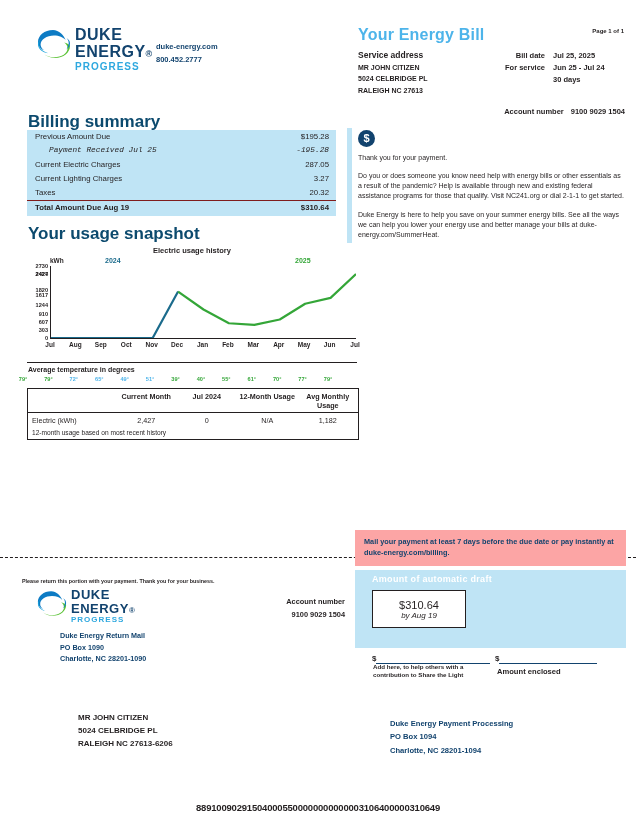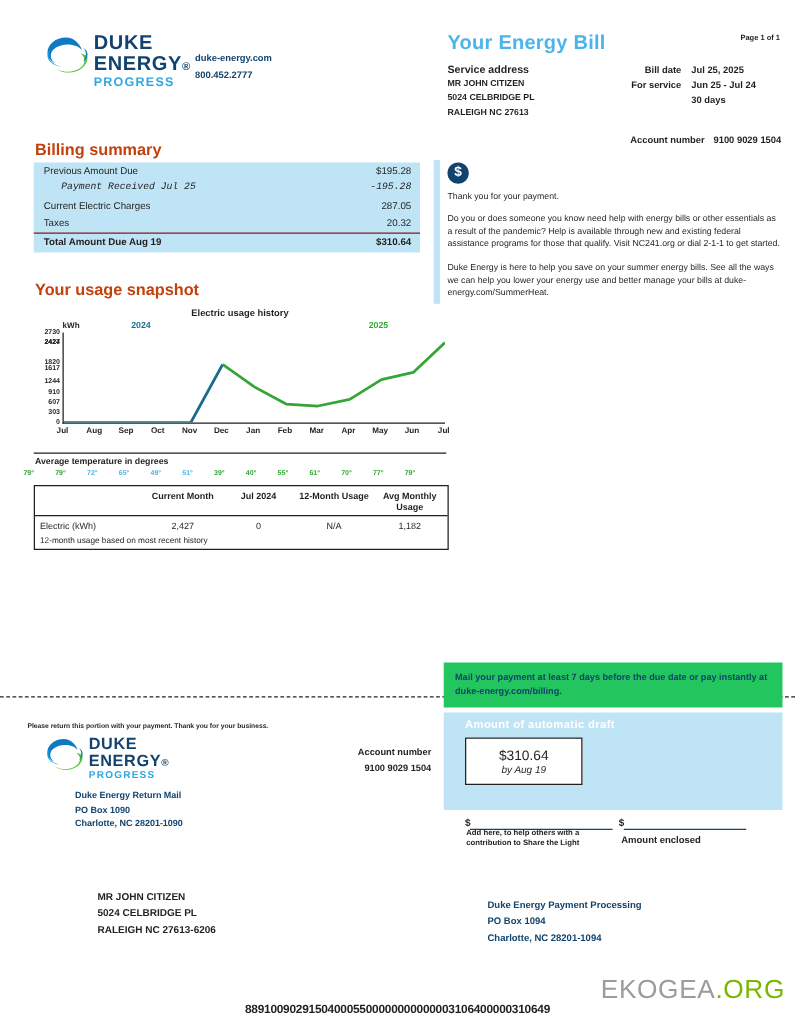--- a/index.html
+++ b/index.html
@@ -22,21 +22,21 @@
   .svc-addr{position:absolute;left:358px;top:62px;font-size:7px;font-weight:bold;line-height:1.62;}
 
   .meta{position:absolute;left:455px;top:50px;width:170px;font-size:7.5px;font-weight:bold;}
   .meta .row{display:flex;justify-content:flex-end;gap:8px;line-height:1.62;}
   .meta .row .k{text-align:right;}
   .meta .row .v{width:72px;text-align:left;}
   .acct{position:absolute;left:430px;top:107px;width:195px;font-size:7.5px;font-weight:bold;text-align:right;}
   .acct .num{margin-left:7px;}
 
   
-  .sec-h{position:absolute;font-size:13px;color:#c2410c;font-weight:bold;}
+  .sec-h{position:absolute;font-size:17px;color:#0c4a6e;font-weight:bold;}
 
   
   .bs{position:absolute;left:27px;top:130px;width:309px;background:#bfe4f5;font-size:7.8px;}
   .bs .r{display:flex;justify-content:space-between;padding:2px 7px 2px 8px;line-height:1.28;}
   .bs .r.ind{padding-left:22px;font-style:italic;font-family:Liberation Mono, monospace;}
   .bs .tot{border-top:1px solid #7f1d1d;font-weight:bold;padding-top:2.5px;padding-bottom:3px;}
 
   
   .msg{position:absolute;left:358px;top:130px;width:268px;font-size:7px;line-height:1.45;}
   .coin{width:17px;height:17px;border-radius:50%;background:#12436e;color:#fff;font-size:11px;font-weight:bold;
@@ -72,21 +72,21 @@
   .ut .c{flex:1;text-align:center;padding:2.5px 0;}
   .ut .drow .c0{font-weight:normal;}
   .ut .note{padding:2px 0 2.5px 4px;font-size:6.6px;}
 
   
   .perf{position:absolute;left:0;top:557px;width:636px;border-top:1px dashed #231f20;}
 
   .return-note{position:absolute;left:22px;top:578px;font-size:5.4px;font-weight:bold;color:#231f20;}
 
   
-  .mailbox{position:absolute;left:355px;top:530px;width:271px;background:#22c55e;padding:7px 9px 8px 9px;
+  .mailbox{position:absolute;left:355px;top:530px;width:271px;background:#fca5a5;padding:7px 9px 8px 9px;
            font-size:7.3px;font-weight:bold;color:#12436e;line-height:1.45;box-sizing:border-box;}
   .draft-panel{position:absolute;left:355px;top:570px;width:271px;height:78px;background:#bfe4f5;}
   .draft-h{position:absolute;left:372px;top:574px;font-size:9px;font-weight:bold;color:#fff;letter-spacing:.3px;}
   .amt-box{position:absolute;left:372px;top:590px;width:92px;height:36px;border:1.4px solid #231f20;background:#fff;
            display:flex;flex-direction:column;align-items:center;justify-content:center;}
   .amt-box .a1{font-size:11px;}
   .amt-box .a2{font-size:8px;font-style:italic;}
   .sched{position:absolute;left:472px;top:590px;width:133px;height:42px;border:1.4px solid #231f20;background:#fff;
          font-size:7.6px;font-style:italic;line-height:1.45;padding:4px 5px;box-sizing:border-box;}
 
@@ -165,20 +165,24 @@
         <span>Previous Amount Due</span>
         <span>$195.28</span>
       </div>
     <div class="r ind">
         <span>Payment Received Jul 25</span>
         <span>-195.28</span>
       </div>
     <div class="r">
         <span>Current Electric Charges</span>
         <span>287.05</span>
+      </div>
+    <div class="r">
+        <span>Current Lighting Charges</span>
+        <span>3.27</span>
       </div>
     <div class="r">
         <span>Taxes</span>
         <span>20.32</span>
       </div>
     <div class="r tot">
         <span>Total Amount Due Aug 19</span>
         <span>$310.64</span>
       </div>
   </div>
@@ -319,15 +323,14 @@
     <div>RALEIGH  NC  27613-6206</div>
   </div>
 
   <div class="pay-addr">
     <div>Duke Energy Payment Processing</div>
     <div>PO Box 1094</div>
     <div>Charlotte, NC  28201-1094</div>
   </div>
 
   <div class="scan">889100902915040005500000000000003106400000310649</div>
-  <div class="wm"><span>EKOGEA</span><span class="g">.ORG</span></div>
 
 </div>
 
 </body></html>

